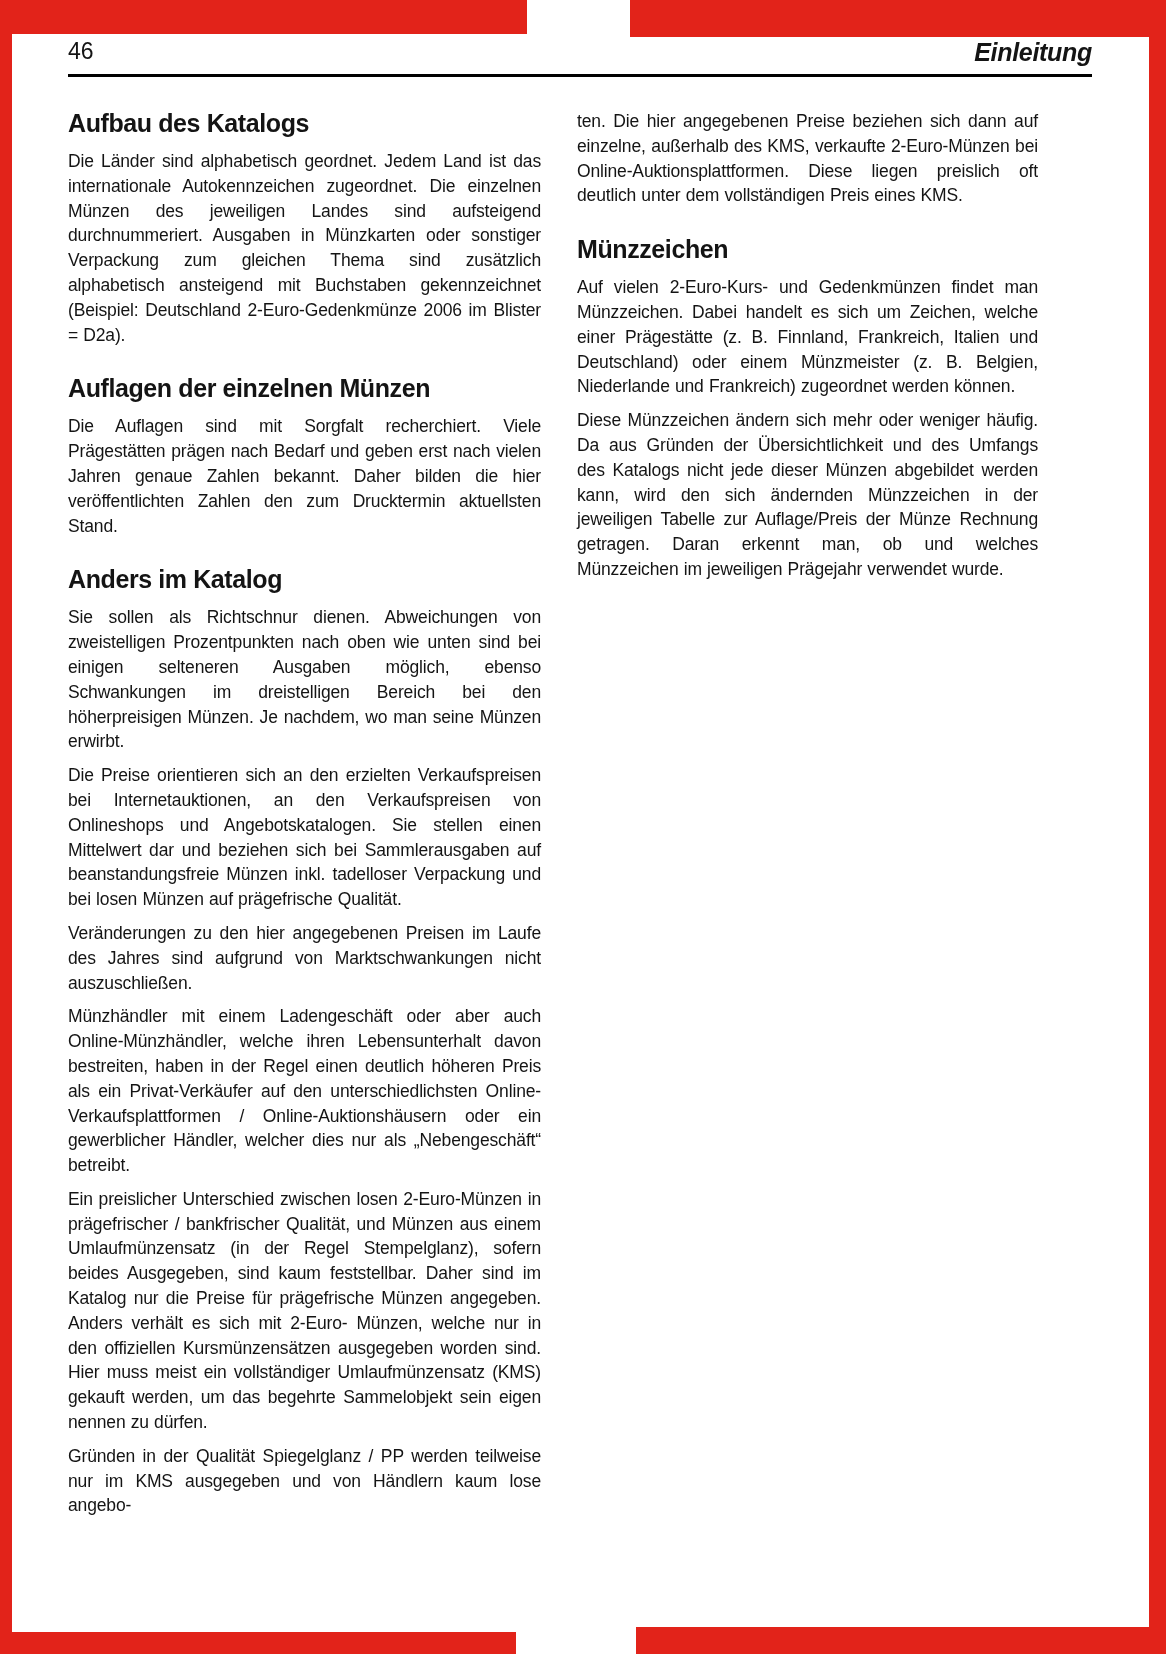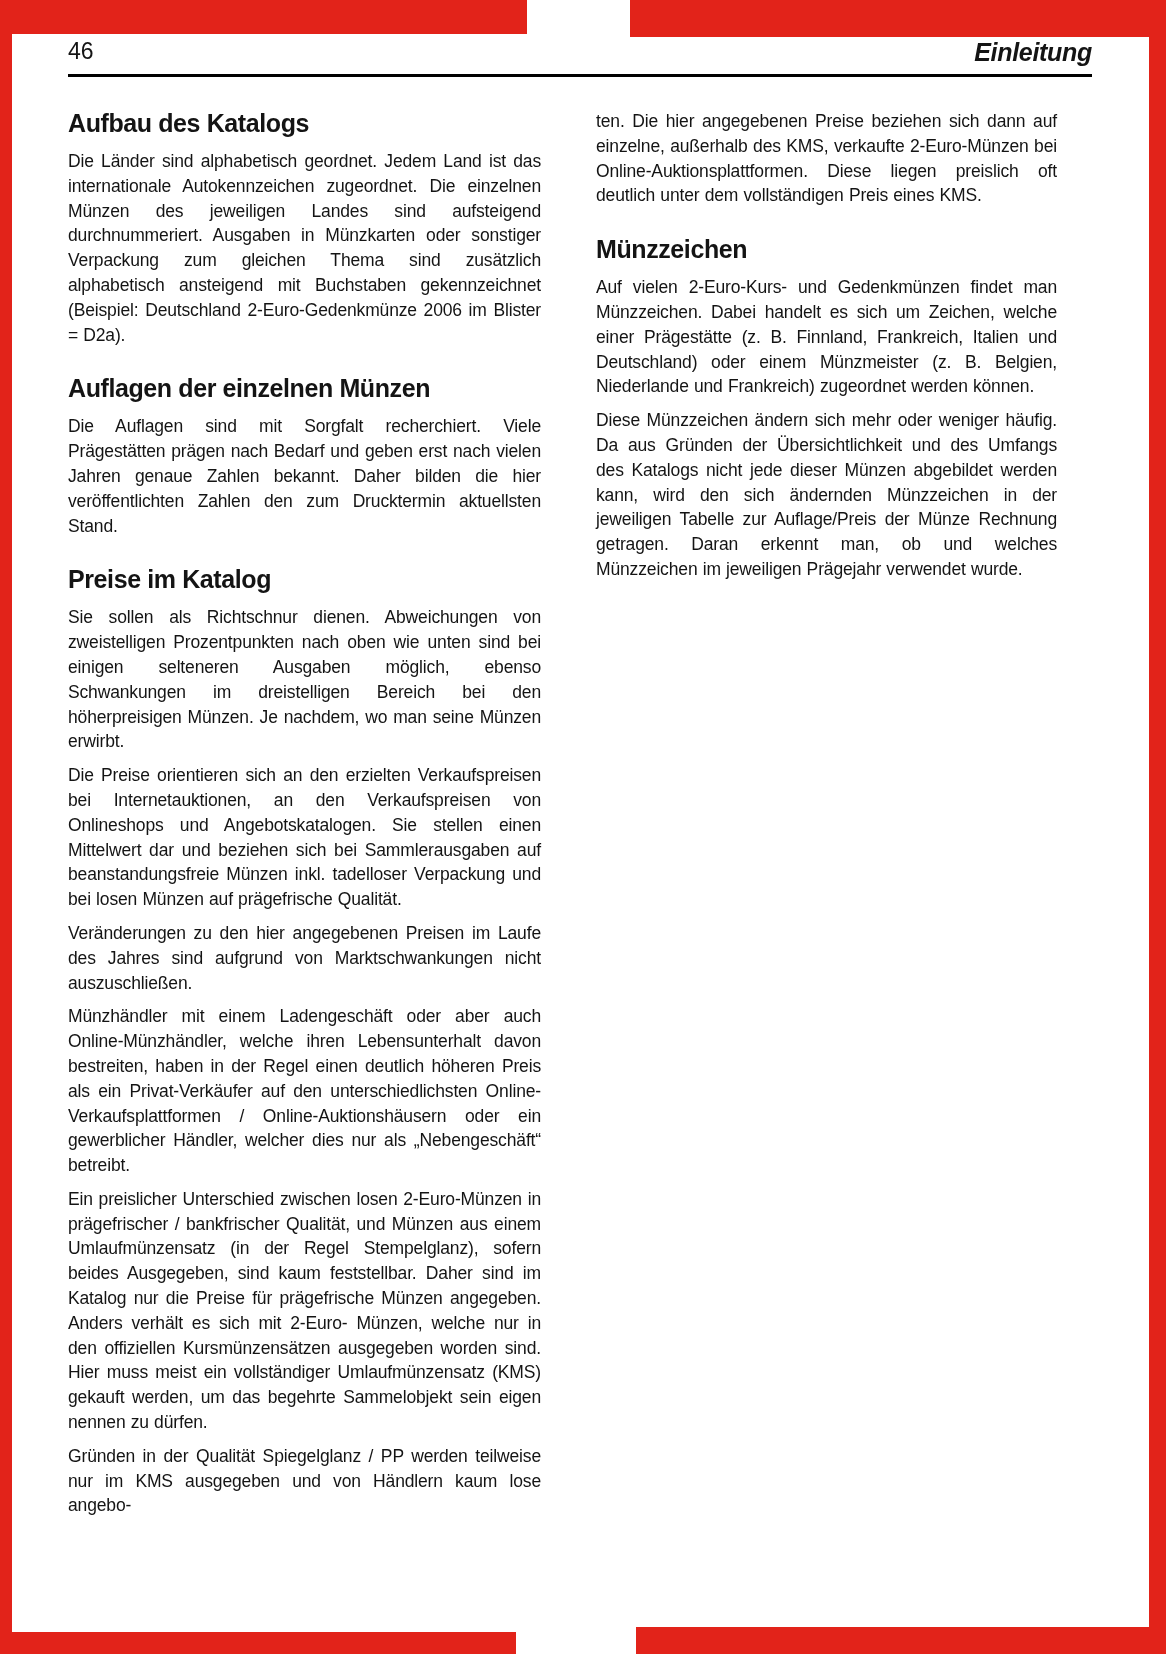--- a/index.html
+++ b/index.html
@@ -42,21 +42,21 @@
   }
   .header-title {
     font-size: 25px;
     font-weight: 700;
     font-style: italic;
     letter-spacing: -0.3px;
   }
 
   .columns {
     display: flex;
-    gap: 51px;
+    gap: 32px;
     margin-top: 32px;
   }
   .col-left  { width: 477px; flex: 0 0 477px; }
   .col-right { width: 465px; flex: 0 0 465px; }
 
   h2.section-heading {
     font-size: 25px;
     font-weight: 700;
     letter-spacing: -0.4px;
     margin: 27px 0 11px 0;
@@ -96,21 +96,21 @@
     <div class="columns">
 
       <div class="col-left">
 
         <h2 class="section-heading first-heading">Aufbau des Katalogs</h2>
         <p class="body-text">Die Länder sind alphabetisch geordnet. Jedem Land ist das internationale Autokennzeichen zugeordnet. Die einzelnen Münzen des jeweiligen Landes sind aufsteigend durchnummeriert. Ausgaben in Münzkarten oder sonstiger Verpackung zum gleichen Thema sind zusätzlich alphabetisch ansteigend mit Buchstaben gekennzeichnet (Beispiel: Deutschland 2-Euro-Gedenkmünze 2006 im Blister = D2a).</p>
 
         <h2 class="section-heading">Auflagen der einzelnen Münzen</h2>
         <p class="body-text">Die Auflagen sind mit Sorgfalt recherchiert. Viele Prägestätten prägen nach Bedarf und geben erst nach vielen Jahren genaue Zahlen bekannt. Daher bilden die hier veröffentlichten Zahlen den zum Drucktermin aktuellsten Stand.</p>
 
-        <h2 class="section-heading">Preise im Katalog</h2>
+        <h2 class="section-heading">Anders im Katalog</h2>
         <p class="body-text">Sie sollen als Richtschnur dienen. Abweichungen von zweistelligen Prozentpunkten nach oben wie unten sind bei einigen selteneren Ausgaben möglich, ebenso Schwankungen im dreistelligen Bereich bei den höherpreisigen Münzen. Je nachdem, wo man seine Münzen erwirbt.</p>
         <p class="body-text">Die Preise orientieren sich an den erzielten Verkaufspreisen bei Internetauktionen, an den Verkaufspreisen von Onlineshops und Angebotskatalogen. Sie stellen einen Mittelwert dar und beziehen sich bei Sammlerausgaben auf beanstandungsfreie Münzen inkl. tadelloser Verpackung und bei losen Münzen auf prägefrische Qualität.</p>
         <p class="body-text">Veränderungen zu den hier angegebenen Preisen im Laufe des Jahres sind aufgrund von Marktschwankungen nicht auszuschließen.</p>
         <p class="body-text">Münzhändler mit einem Ladengeschäft oder aber auch Online-Münzhändler, welche ihren Lebensunterhalt davon bestreiten, haben in der Regel einen deutlich höheren Preis als ein Privat-Verkäufer auf den unterschiedlichsten Online-Verkaufsplattformen / Online-Auktionshäusern oder ein gewerblicher Händler, welcher dies nur als „Nebengeschäft“ betreibt.</p>
         <p class="body-text">Ein preislicher Unterschied zwischen losen 2-Euro-Münzen in prägefrischer / bankfrischer Qualität, und Münzen aus einem Umlaufmünzensatz (in der Regel Stempelglanz), sofern beides Ausgegeben, sind kaum feststellbar. Daher sind im Katalog nur die Preise für prägefrische Münzen angegeben. Anders verhält es sich mit 2-Euro- Münzen, welche nur in den offiziellen Kursmünzensätzen ausgegeben worden sind. Hier muss meist ein vollständiger Umlaufmünzensatz (KMS) gekauft werden, um das begehrte Sammelobjekt sein eigen nennen zu dürfen.</p>
         <p class="body-text">Gründen in der Qualität Spiegelglanz / PP werden teilweise nur im KMS ausgegeben und von Händlern kaum lose angebo-</p>
       </div>
 
       <div class="col-right">
 

